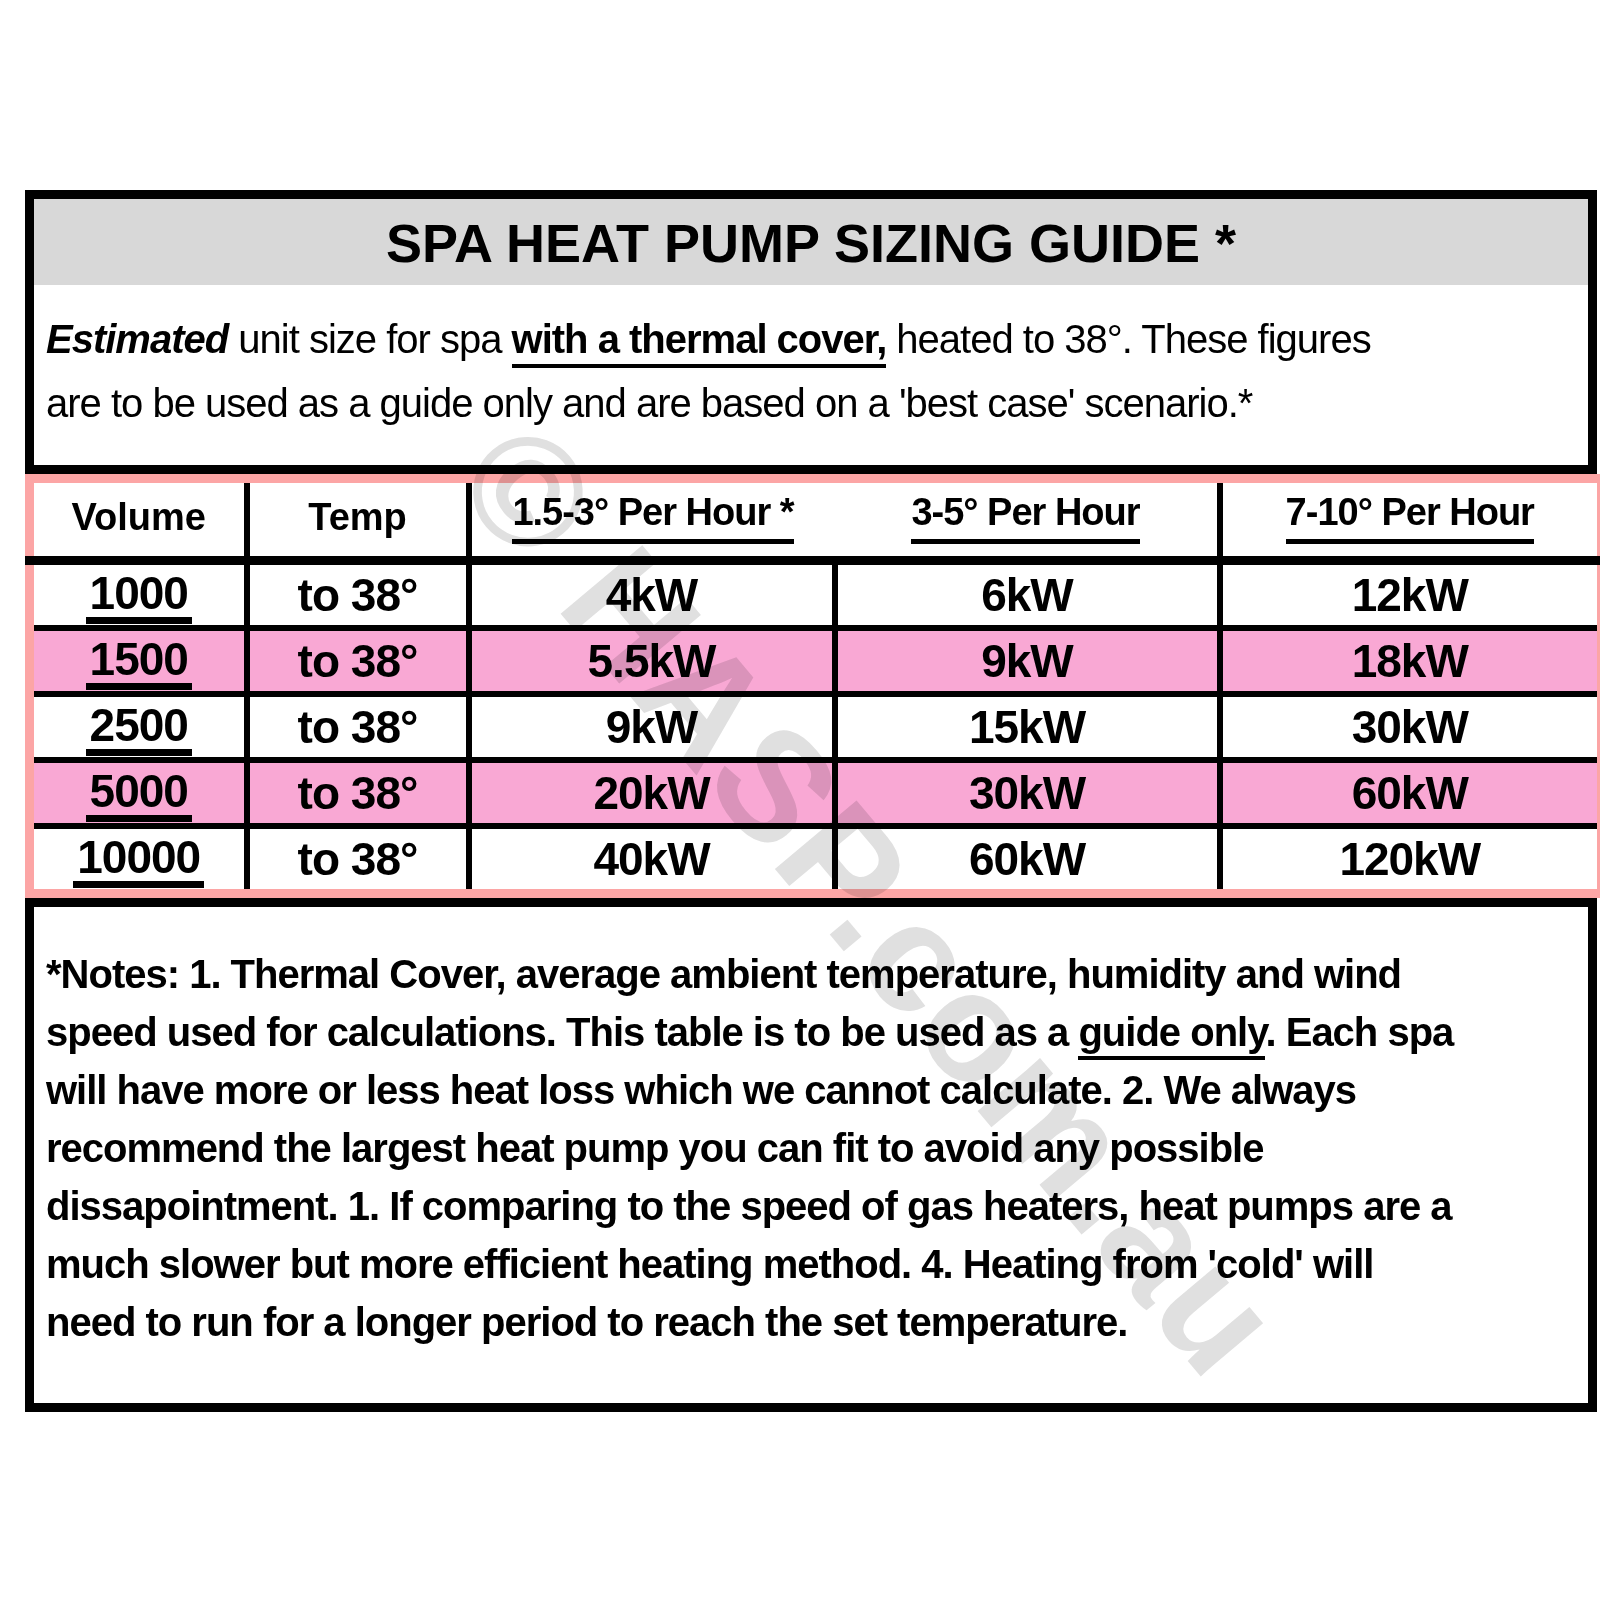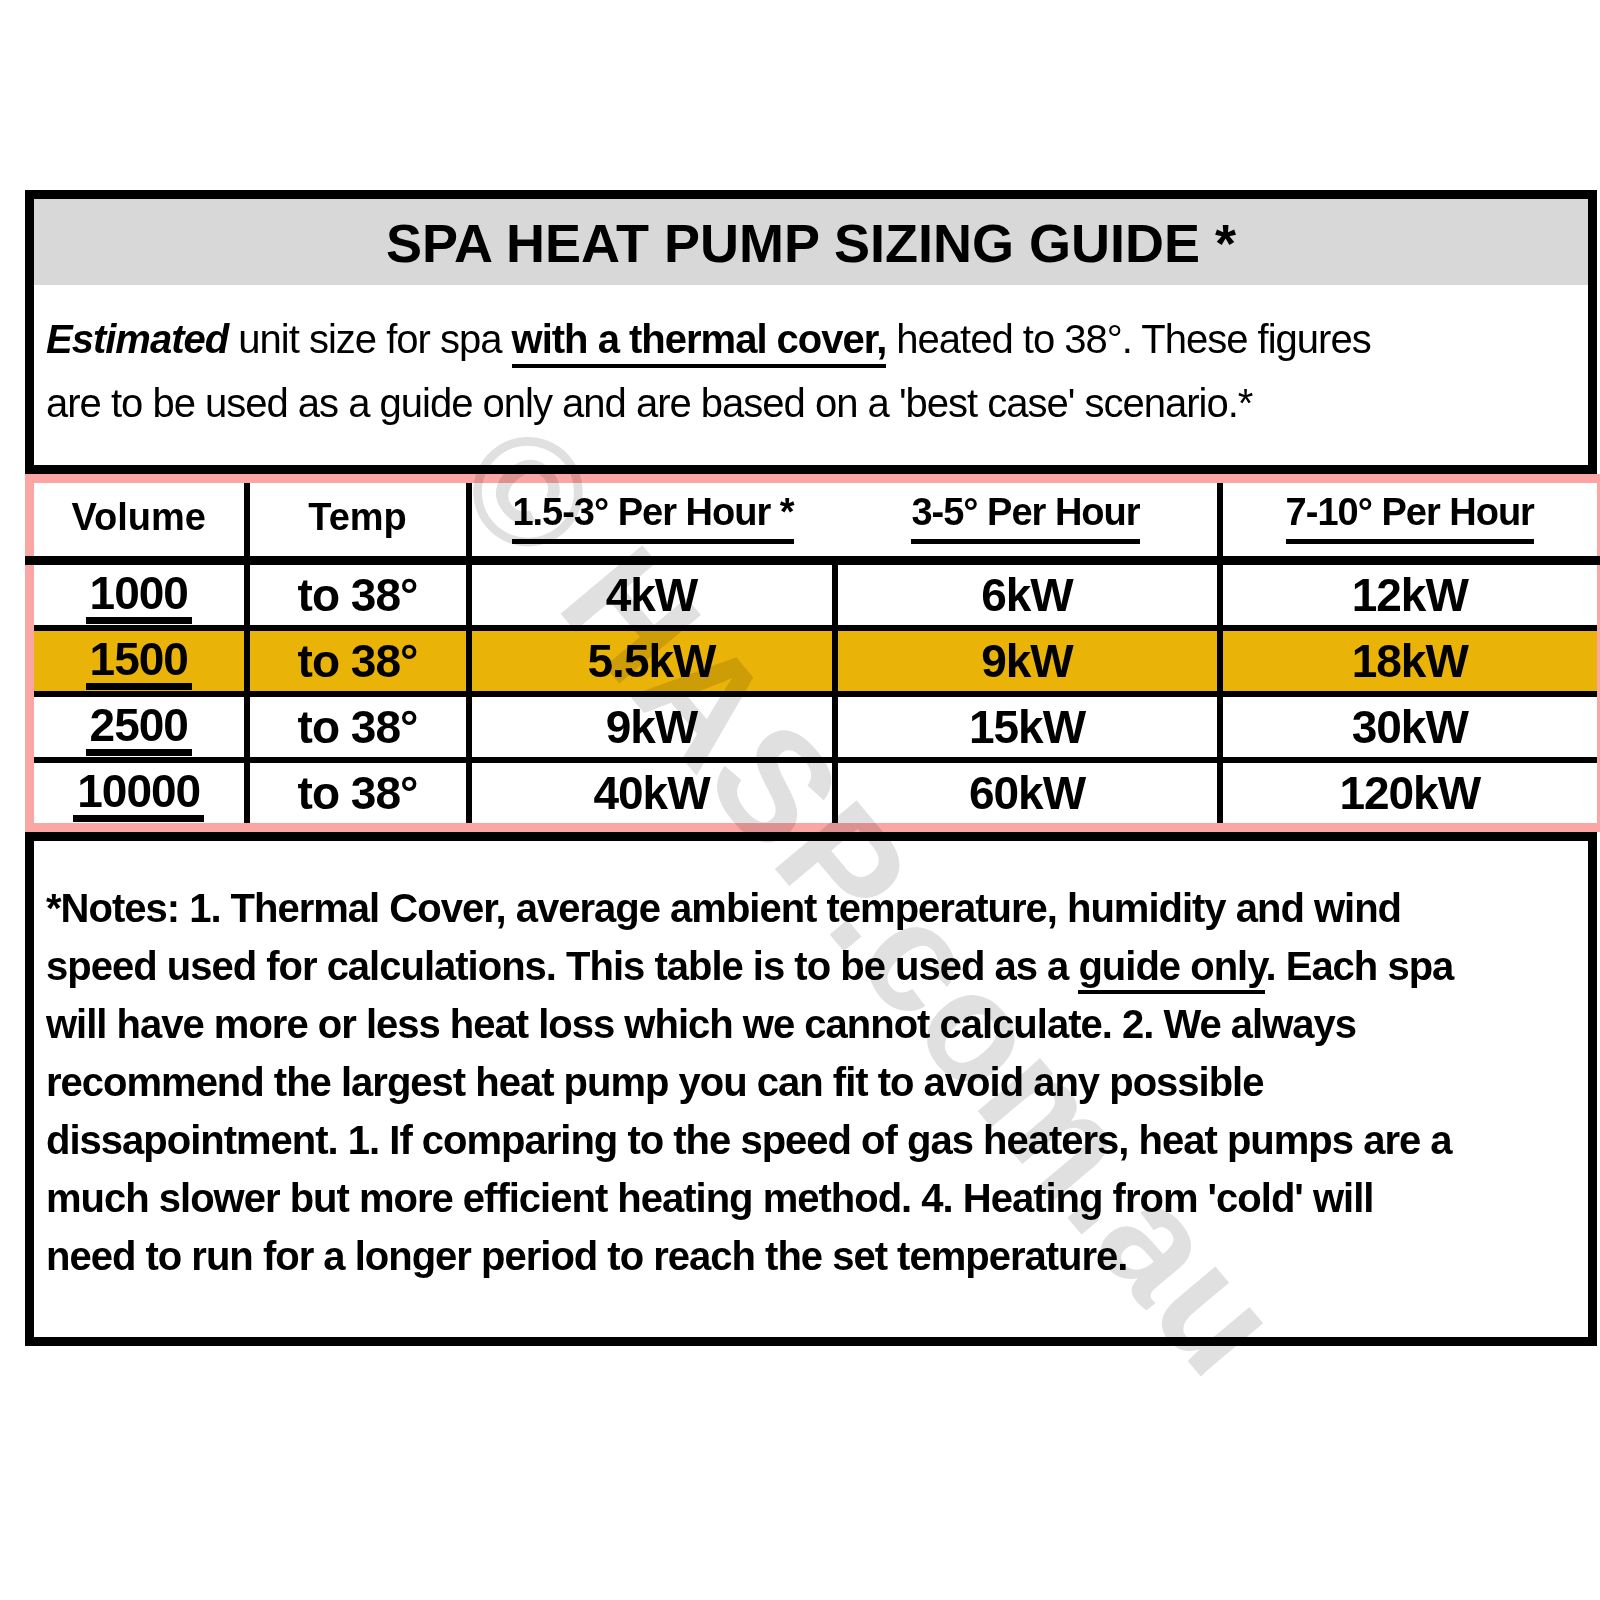--- a/index.html
+++ b/index.html
@@ -21,21 +21,21 @@
   table{border-collapse:collapse;table-layout:fixed;width:1572px;}
   th,td{border:6px solid #000;text-align:center;font-weight:bold;overflow:hidden;}
   th{font-size:38px;padding:8px 0 12px 0;}
   td{font-size:46px;height:60px;letter-spacing:-1px;padding:0;}
   thead th{border-bottom:9px solid #000;}
   table{border:9px solid #fca5a5;}
   th.no-r{border-right:none;}
   th.no-l{border-left:none;}
   .hdr-u{border-bottom:5px solid #000;padding-bottom:5px;display:inline-block;letter-spacing:-1px;}
   .vol-u{border-bottom:7px solid #000;display:inline-block;line-height:1.0;padding:0 4px 1px 4px;}
-  tr.stripe td{background:#eab308;}
+  tr.stripe td{background:#f9a8d4;}
 
   
   .boxB{border:9px solid #000;box-sizing:border-box;padding:38px 14px 52px 12px;
         font-size:40px;font-weight:bold;line-height:58px;letter-spacing:-1px;}
   .notes-line{white-space:nowrap;}
   .guide-u{border-bottom:4px solid #000;padding-bottom:2px;}
 
   
   .watermark{position:absolute;left:870px;top:900px;
              transform:translate(-50%,-50%) rotate(50deg);
@@ -92,20 +92,27 @@
           <td>9kW</td>
           <td>18kW</td>
         </tr>
         <tr>
           <td><span class="vol-u">2500</span></td>
           <td>to 38°</td>
           <td>9kW</td>
           <td>15kW</td>
           <td>30kW</td>
         </tr>
+        <tr class="stripe">
+          <td><span class="vol-u">5000</span></td>
+          <td>to 38°</td>
+          <td>20kW</td>
+          <td>30kW</td>
+          <td>60kW</td>
+        </tr>
         <tr>
           <td><span class="vol-u">10000</span></td>
           <td>to 38°</td>
           <td>40kW</td>
           <td>60kW</td>
           <td>120kW</td>
         </tr>
       </tbody>
     </table>
 

